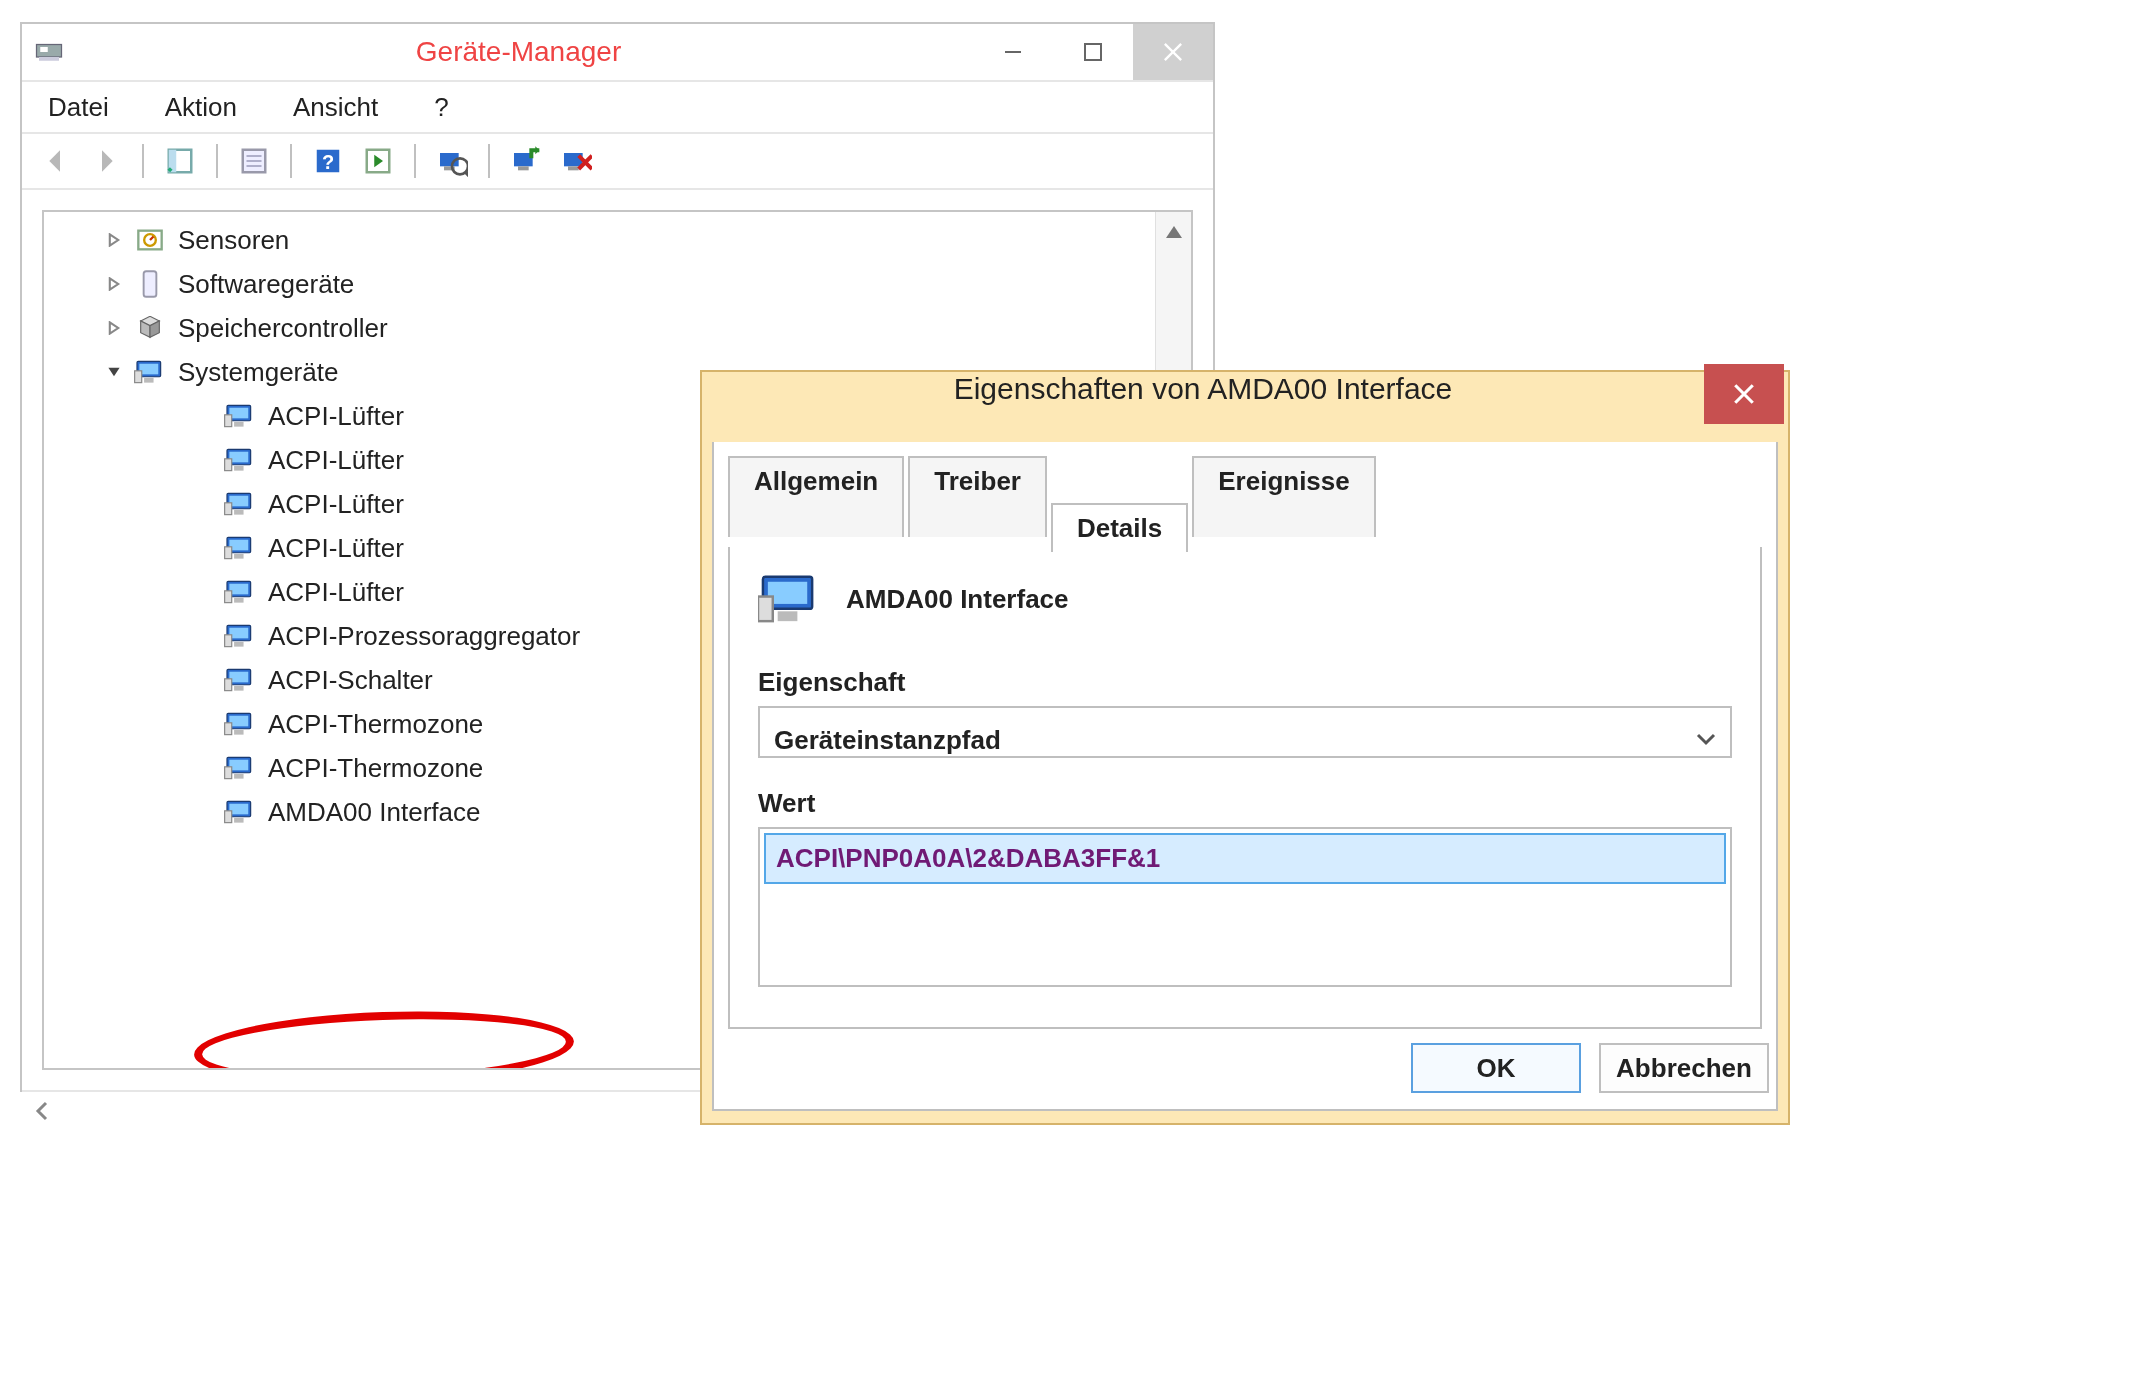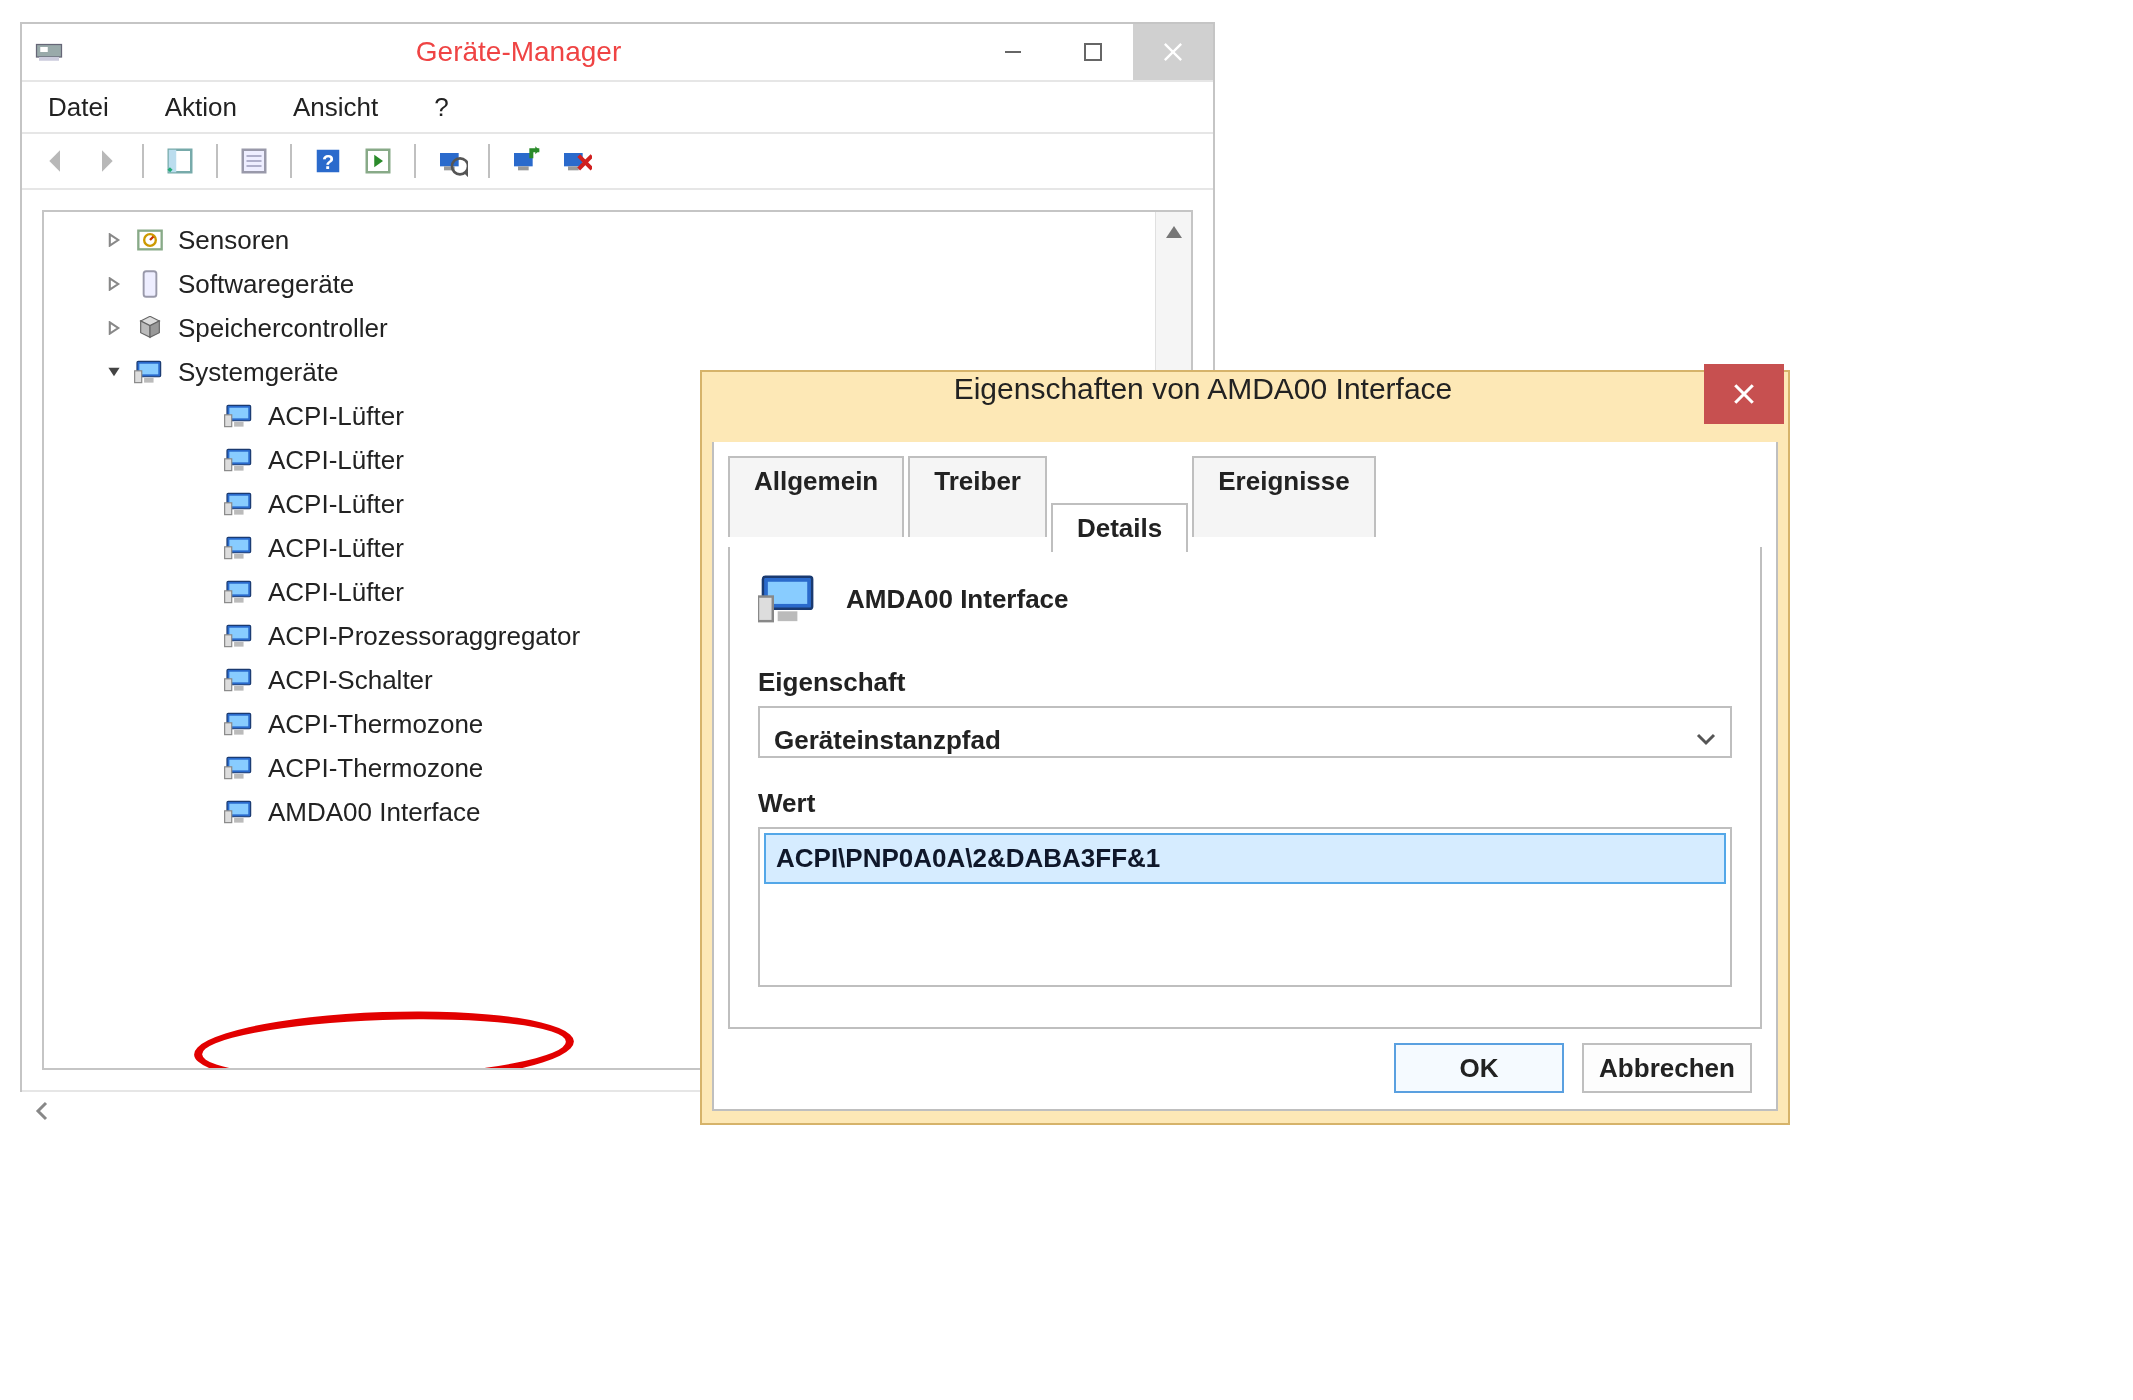--- a/index.html
+++ b/index.html
@@ -43,21 +43,21 @@
   .prop-titlebar .close-btn svg { color: #fff; }
   .tab-strip { display: flex; border-bottom: 2px solid #bfbfbf; margin-bottom: 10px; }
   .tab { border: 2px solid #bfbfbf; border-bottom: none; padding: 8px 24px; font-size: 26px; background: #f5f5f5; margin-right: 4px; }
   .tab.active { background: #fff; position: relative; top: 15px; margin-top: 32px; }
   .tab-content { border: 2px solid #bfbfbf; border-top: none; padding: 24px 28px 40px 28px; }
   .device-header { display: flex; align-items: center; gap: 24px; margin-bottom: 40px; }
   .device-header .big-icon { width: 64px; height: 56px; }
   .field-label { font-size: 26px; margin-bottom: 8px; }
   .combo { border: 2px solid #bfbfbf; height: 52px; display: flex; align-items: flex-end; padding: 0 14px; justify-content: space-between; margin-bottom: 30px; }
   .value-box { border: 2px solid #bfbfbf; padding: 4px; height: 160px; }
-  .value-sel { background: #d6ecff; border: 2px solid #53a7e8; padding: 8px 10px; font-size: 26px; color: #0f172a; }
+  .value-sel { background: #d6ecff; border: 2px solid #53a7e8; padding: 8px 10px; font-size: 26px; color: #701a75; }
   .dlg-btns { display: flex; justify-content: flex-end; gap: 18px; padding: 18px 6px 0 6px; }
   .dlg-btn { min-width: 170px; height: 50px; border: 2px solid #bfbfbf; display: flex; align-items:center; justify-content:center; font-size: 26px; background: #fdfdfd; }
   .dlg-btn.default { border: 2px solid #5aa0e0; background: #f5faff; }
 </style>
 </head>
 <body>
 
 <div class="dm-window">
   <div class="dm-titlebar">
     <span class="title-icon">
@@ -385,19 +385,19 @@
           <span><svg width="20" height="20" viewBox="0 0 10 10">
                 <path d="M1 3 L5 7 L9 3" fill="none" stroke="#555" stroke-width="1.5"></path>
               </svg></span>
         </div>
 
         <div class="field-label">Wert</div>
         <div class="value-box">
           <div class="value-sel">ACPI\PNP0A0A\2&amp;DABA3FF&amp;1</div>
         </div>
       </div>
-      <div class="dlg-btns" style="padding:0 24px 16px 14px;">
+      <div class="dlg-btns" style="padding:0 7px 16px 14px;">
         <div class="dlg-btn default">OK</div>
         <div class="dlg-btn">Abbrechen</div>
       </div>
     </div>
   </div>
 </div>
 
 </body></html>

